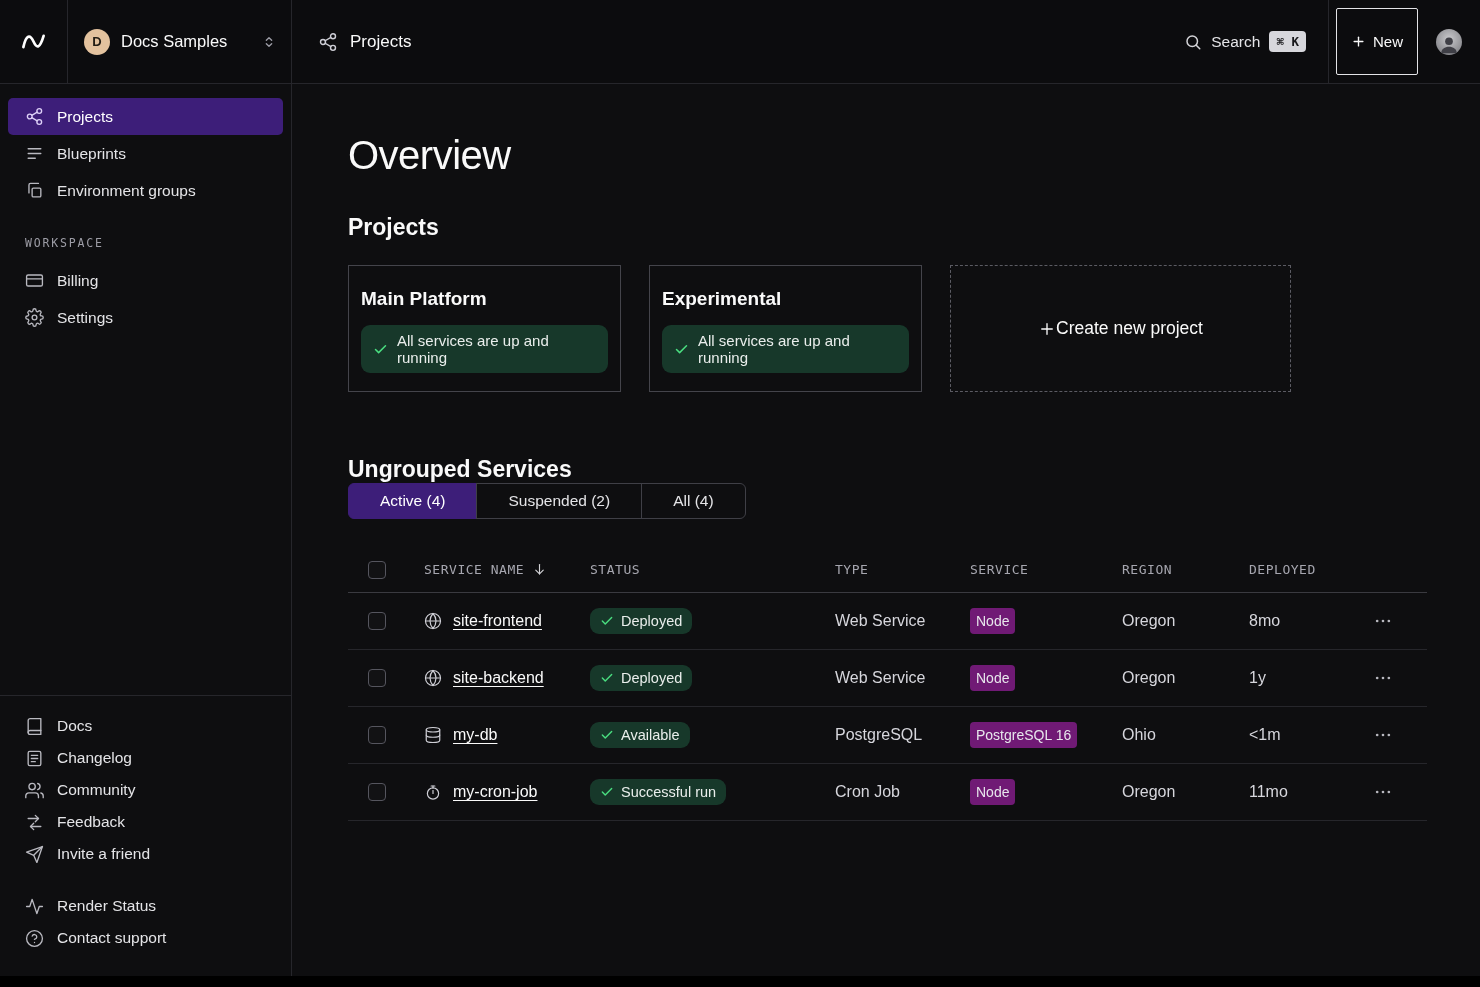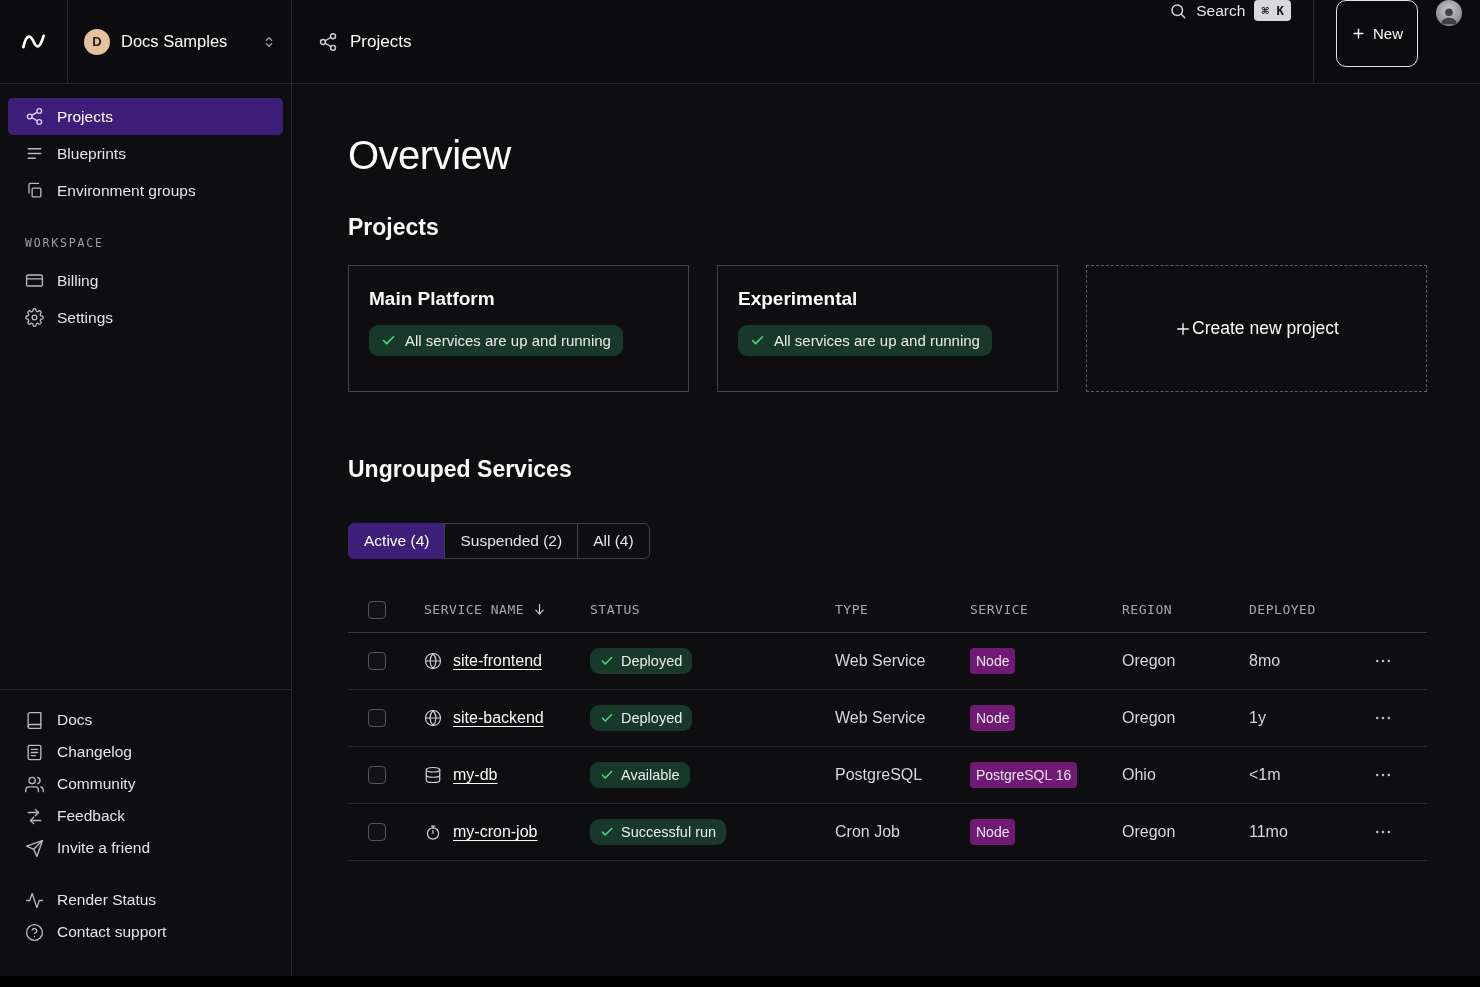--- a/index.html
+++ b/index.html
@@ -21,74 +21,74 @@
     grid-column:1 / 3; display:flex; align-items:center;
     background:#0c0c0e; border-bottom:1px solid #26262b; height:84px;
   }
   .logo-box { width:68px; height:100%; display:flex; align-items:center; justify-content:center; border-right:1px solid #26262b; }
   .ws-selector { width:224px; height:100%; display:flex; align-items:center; gap:11px; padding:0 14px 0 16px; border-right:1px solid #26262b; cursor:pointer; }
   .ws-avatar { width:26px; height:26px; border-radius:50%; background:#e3c29e; color:#231d15; font-weight:700; font-size:13px; display:flex; align-items:center; justify-content:center; flex:none; }
   .ws-name { font-size:16.5px; font-weight:500; color:#fafafa; flex:1; }
   .ws-caret { color:#9d9da6; display:flex; }
   .topbar-page { display:flex; align-items:center; gap:12px; padding-left:26px; font-size:17px; font-weight:500; color:#fafafa; }
   .topbar-page .icon { color:#cfcfd6; display:flex; }
-  .topbar-right { margin-left:auto; display:flex; align-items:flex-start; height:100%; }
+  .topbar-right { margin-left:auto; display:flex; align-items:center; height:100%; }
   .search-box { display:flex; align-items:center; gap:9px; padding:0 22px; cursor:pointer; color:#e4e4e7; font-size:15.5px; }
   .search-box .icon { color:#d4d4d8; display:flex; }
   .kbd {
     background:#d7d7dc; color:#18181b; border-radius:4px; padding:3px 7px;
     font-family:"DejaVu Sans Mono", monospace; font-size:12.5px; font-weight:700;
   }
   .topbar-vdiv { width:1px; height:84px; background:#26262b; }
   .new-btn {
-    display:flex; align-items:center; gap:7px; margin-left:22px;
+    display:flex; align-items:center; gap:7px; margin-left:7px;
     border:1px solid #e4e4e7; background:transparent; color:#fafafa;
-    font-family:inherit; font-size:15px; border-radius:10px; padding:24px 14px; cursor:pointer;
+    font-family:inherit; font-size:15px; border-radius:2px; padding:24px 14px; cursor:pointer;
   }
   .new-btn .icon { display:flex; }
   .user-avatar {
     width:26px; height:26px; border-radius:50%; margin:0 18px 0 18px; flex:none;
     background:radial-gradient(circle at 50% 38%, #c9c9cc, #737378); overflow:hidden;
     display:flex; align-items:flex-end; justify-content:center; cursor:pointer;
   }
 
   
   .sidebar { border-right:1px solid #26262b; background:#0e0e10; padding:14px 8px 16px; display:flex; flex-direction:column; overflow:hidden; }
   .nav-item { display:flex; align-items:center; gap:13px; height:37px; padding:0 17px; border-radius:5px; font-size:15.5px; color:#e4e4e7; cursor:pointer; flex:none; }
   .nav-item .icon { width:19px; height:19px; color:#b9b9c0; display:flex; flex:none; }
   .nav-item.active { background:#3d1e79; color:#fff; }
   .nav-item.active .icon { color:#ddd0f7; }
   .nav-item.compact { height:32px; }
   .ws-header {
     font-family:"DejaVu Sans Mono", monospace; font-size:11.5px; letter-spacing:0.16em;
     color:#9d9da6; padding:0 17px; margin:27px 0 12px; flex:none;
   }
-  .sidebar-footer { margin:auto -8px 12px; padding:14px 8px 0; border-top:1px solid #26262b; }
+  .sidebar-footer { margin:auto -8px 6px; padding:14px 8px 0; border-top:1px solid #26262b; }
   .status-item { margin-top:20px; }
 
   
   main { padding:49px 53px 0 56px; overflow:hidden; }
   .page-title { font-size:40px; font-weight:500; letter-spacing:-0.5px; margin:0 0 36px; }
   .section-heading { font-size:23px; font-weight:700; margin:0 0 24px; }
   .cards { display:flex; gap:28px; margin-bottom:64px; }
-  .card { width:341px; height:127px; border:1px solid #44444b; padding:22px 20px; flex:none; }
+  .card { width:273px; height:127px; border:1px solid #44444b; padding:22px 12px; flex:none; }
   .card-title { font-size:19px; font-weight:700; margin:0 0 15px; }
   .badge-green {
     display:inline-flex; align-items:center; gap:9px;
     background:#17382a; border-radius:9px; padding:7px 12px; font-size:15px; color:#eaeeec;justify-content:center;
   }
   .badge-green .check { display:flex; color:#4ade80; }
   .create-card {
     width:341px; height:127px; border:1px dashed #5b5b63; flex:none; cursor:pointer;
     display:flex; align-items:center; justify-content:center; font-size:17.5px; color:#fafafa;
   }
   .create-card .icon { display:flex; color:#fafafa; }
 
   .tabs { display:inline-flex; margin-bottom:28px; }
-  .tab { padding:8px 15px; font-size:15.5px; border:1px solid #3f3f46; margin-left:-1px; color:#e4e4e7; cursor:pointer; background:transparent;margin-top:40px; }
+  .tab { padding:8px 31px; font-size:15.5px; border:1px solid #3f3f46; margin-left:-1px; color:#e4e4e7; cursor:pointer; background:transparent; }
   .tab:first-child { border-radius:6px 0 0 6px; margin-left:0; }
   .tab:last-child { border-radius:0 6px 6px 0; }
   .tab.active { background:#3d1e79; border-color:#3d1e79; color:#fff; font-weight:500; }
 
   
   .t-row { display:grid; grid-template-columns:76px 166px 245px 135px 152px 127px 100px 1fr; align-items:center; border-bottom:1px solid #26262b; }
   .t-head { height:46px; border-bottom:1px solid #3a3a40; font-family:"DejaVu Sans Mono", monospace; font-size:13px; letter-spacing:0.04em; color:#a6a6af; }
   .t-head .hcell { display:flex; align-items:center; gap:8px; }
   .t-body-row { height:57px; }
   .cb { width:18px; height:18px; border:1.5px solid #55555e; border-radius:4px; background:#121214; margin-left:20px; cursor:pointer; }

